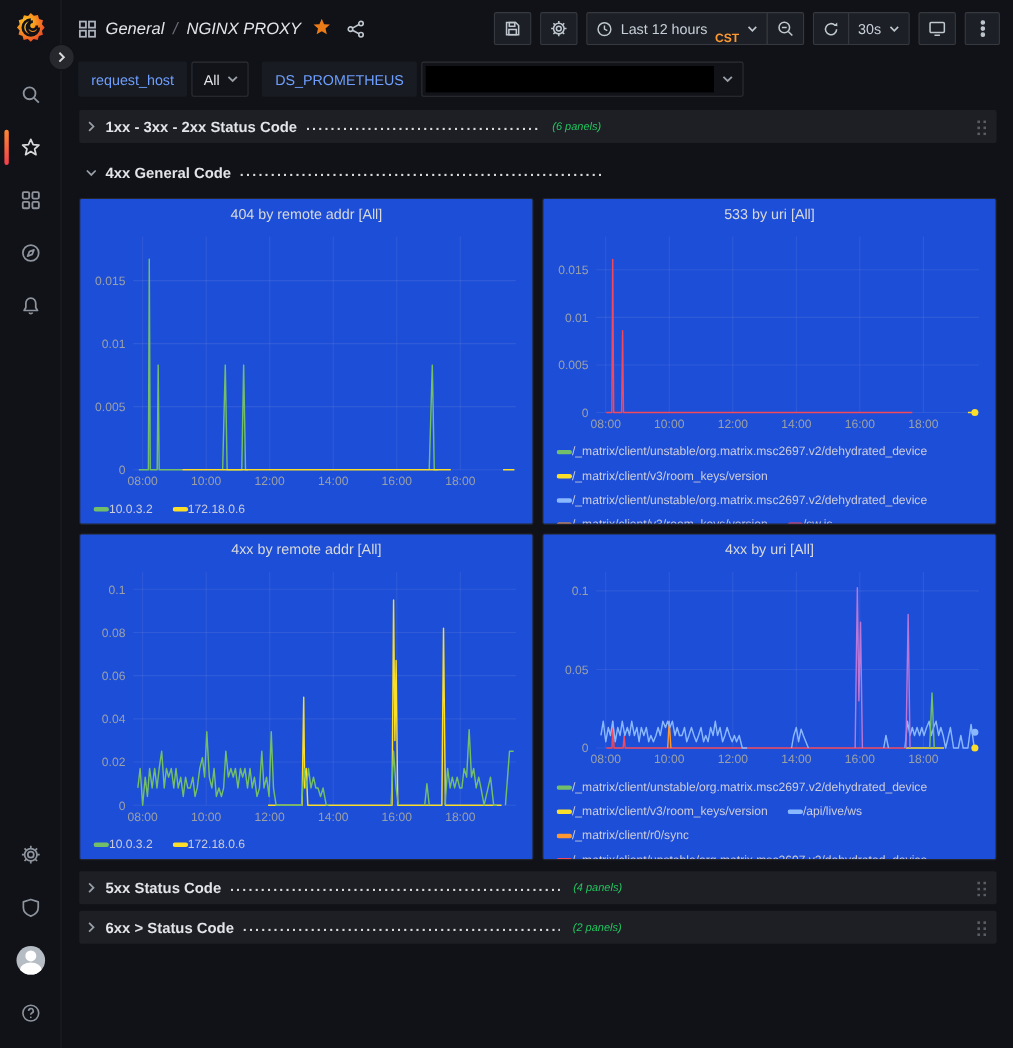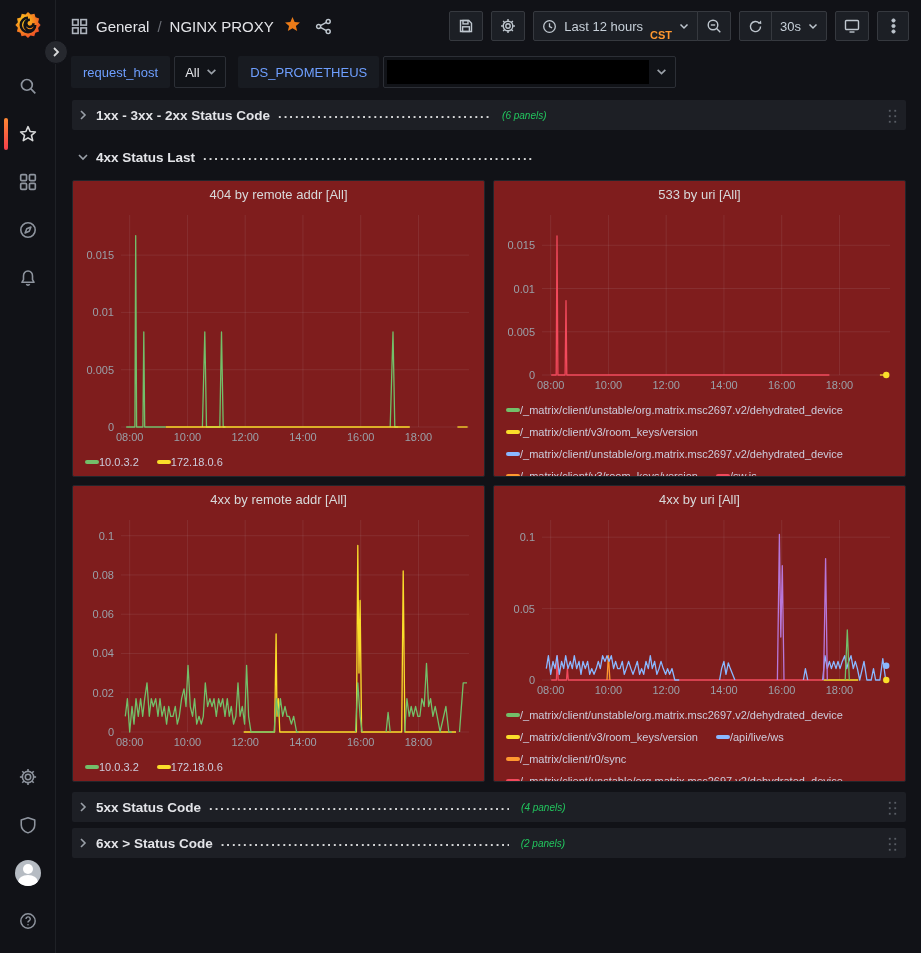--- a/index.html
+++ b/index.html
@@ -19,21 +19,21 @@
     background:linear-gradient(180deg,#ff8833,#f53e4c); }
   .side-item.active svg { stroke:#d8d9da; }
   .side-bottom { margin-top:auto; margin-bottom:8px; display:flex; flex-direction:column; width:100%; }
   .avatar { width:26px; height:26px; border-radius:50%; background:#b6bcc3; position:relative; overflow:hidden; }
   .avatar::before { content:""; position:absolute; left:8px; top:4px; width:10px; height:10px; border-radius:50%; background:#fff; }
   .avatar::after { content:""; position:absolute; left:3px; top:15px; width:20px; height:14px; border-radius:50%; background:#fff; }
 
   
   .main { margin-left:57px; }
   .topbar { height:52px; display:flex; align-items:center; justify-content:space-between; padding:0 12px 0 14px; }
-  .crumbs { display:flex; align-items:center; gap:8px; font-size:15px; }
+  .crumbs { display:flex; align-items:center; gap:8px; font-size:15px;font-style:italic; }
   .crumb-section, .crumb-title { color:#e3e4e8; font-weight:500; cursor:pointer; }
   .crumb-sep { color:#6b6e76; }
   .crumbs .fav-star { margin-left:2px; cursor:pointer; }
   .toolbar { display:flex; align-items:center; gap:8px;padding-left:44px; }
   .tgroup { display:flex; }
   .tbtn { height:30px; min-width:32px; padding:0 8px; background:#1c1f25; border:1px solid #36393f; border-radius:2px;
     display:flex; align-items:center; justify-content:center; gap:7px; color:#c7d0d9; font-size:13px; cursor:pointer; }
   .tgroup .tbtn { border-radius:0; }
   .tgroup .tbtn:first-child { border-radius:2px 0 0 2px; }
   .tgroup .tbtn:last-child { border-radius:0 2px 2px 0; margin-left:-1px; }
@@ -60,21 +60,21 @@
   .row-title { font-size:13.5px; font-weight:700; color:#e3e4e8; white-space:nowrap; }
   .row-dots { display:inline-block; overflow:hidden; white-space:nowrap; height:18px; font-size:13px; font-weight:700;
     letter-spacing:2px; color:#d8d9da; }
   .row-count { font-size:10px; font-style:italic; color:#22c55e; white-space:nowrap; margin-left:4px; }
   .drag-handle { margin-left:auto; width:11px; height:16px; cursor:grab;
     background:radial-gradient(circle, #585c64 1.3px, transparent 1.4px); background-size:5.5px 5.5px; background-position:0 1px; }
   .row-chev { flex:none; }
 
   
   .dash-grid { display:grid; grid-template-columns:1fr 1fr; gap:8px; margin-top:8px; }
-  .panel { height:297px; background:#7f1d1d; border:1px solid #23252b; border-radius:2px; padding:0 8px 6px 8px;
+  .panel { height:297px; background:#1d4ed8; border:1px solid #23252b; border-radius:2px; padding:0 8px 6px 8px;
     overflow:hidden; display:flex; flex-direction:column; }
   .panel-header { height:26px; flex:none; display:flex; align-items:center; justify-content:center;
     font-size:13px; font-weight:500; color:#d8d9da; cursor:pointer; }
   .chart-wrap { flex:none; }
   .legend { margin-top:auto; display:flex; flex-wrap:wrap; column-gap:18px; padding-left:4px; padding-top:2px; }
   .legend-item { display:flex; align-items:center; gap:0; font-size:11px; color:#ccccdc; height:22px;
     white-space:nowrap; max-width:100%; overflow:hidden; cursor:pointer; }
   .swatch { flex:none; width:14px; height:4px; border-radius:2px; }
 
   svg text { font-family:"Liberation Sans", sans-serif; }
@@ -298,21 +298,21 @@
       <span class="row-title">1xx - 3xx - 2xx Status Code</span>
       <span class="row-dots" style="width:212px">..............................................................................................................</span>
       <span class="row-count">(6 panels)</span>
       <span class="drag-handle"></span>
     </div>
 
     <div class="row-head row-head--plain">
       <svg class="row-chev" width="10" height="10" viewBox="0 0 10 10" fill="none" stroke="#9aa0a8" stroke-width="1.6">
           <polyline points="1,3 5,7 9,3"></polyline>
         </svg>
-      <span class="row-title">4xx Status Last</span>
+      <span class="row-title">4xx General Code</span>
       <span class="row-dots" style="width:330px">..............................................................................................................</span>
     </div>
 
     <div class="dash-grid">
       <div class="panel">
         <div class="panel-header">404 by remote addr [All]</div>
         <div class="chart-wrap"><svg width="398" height="238">
               <line x1="48.66390041493776" x2="48.66390041493776" y1="8" y2="220" stroke="rgba(204,204,220,0.10)"></line>
               <text x="48.66390041493776" y="234" text-anchor="middle" fill="#9aa0a8" font-size="11">08:00</text>
               <line x1="106.42323651452281" x2="106.42323651452281" y1="8" y2="220" stroke="rgba(204,204,220,0.10)"></line>

